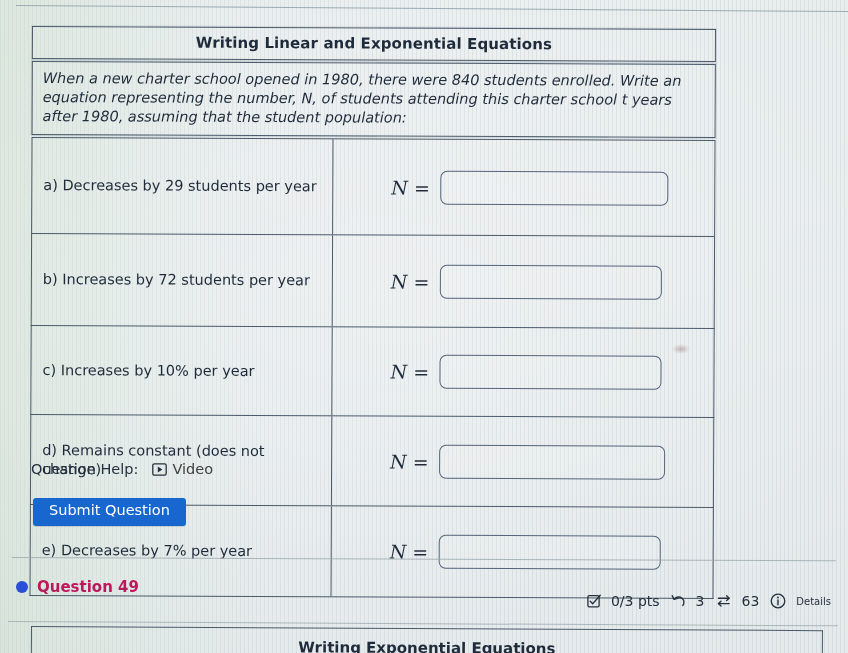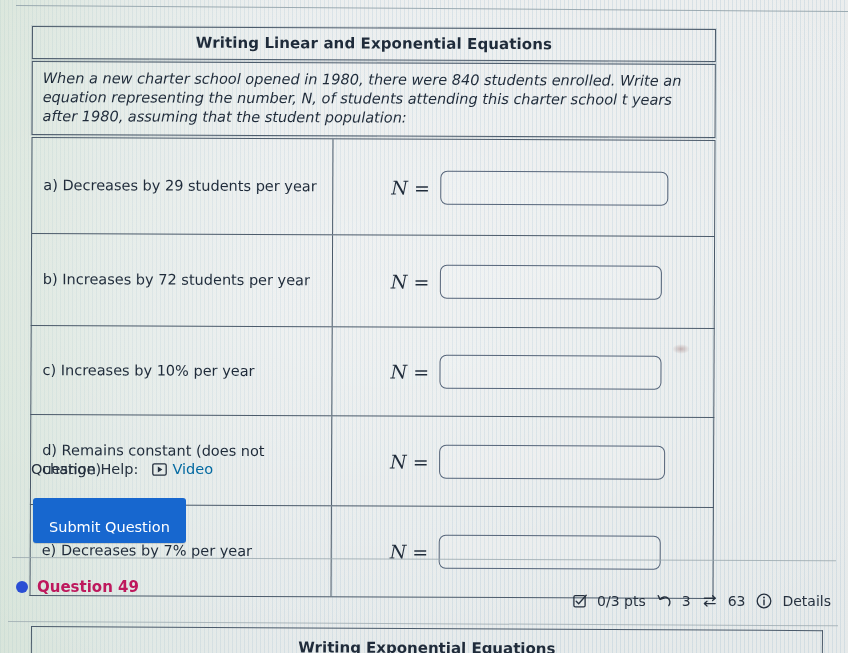--- a/index.html
+++ b/index.html
@@ -168,42 +168,42 @@
     align-items: flex-end;
     font-size: 14.5px;
     color: #26313f;
   }
   .help-label { margin-right: 14px; }
   .help-link {
     display: flex;
     align-items: center;
     margin-right: 30px;
     cursor: pointer;
-    color: #0369a1;
+    color: #404040;
   }
   .ic {
     display: inline-flex;
     align-items: center;
     justify-content: center;
     margin-right: 5px;
   }
   .ic svg { display: block; }
 
   
   .submit-btn {
     position: absolute;
     left: 33px;
     top: 498px;
     background: #1767cf;
     color: #ffffff;
     border: none;
     border-radius: 3px;
     font-family: "DejaVu Sans", "Liberation Sans", sans-serif;
     font-size: 14.5px;
-    padding: 21px 16px 8px;
+    padding: 4px 16px 8px;
     cursor: pointer;
     box-shadow: 0 1px 0 rgba(0,0,0,0.12);
   }
 
   
   .sep-1 {
     position: absolute;
     left: 12px;
     top: 557px;
     width: 824px;
@@ -250,21 +250,21 @@
     color: #26313f;
     padding-left: 8px;
   }
   .q-right .chip {
     display: flex;
     align-items: center;
     margin-left: 11px;
   }
   .q-right .chip:first-child { margin-left: 0; }
   .q-right .chip span.txt { margin-left: 5px; }
-  .q-right .details { font-size: 14px; }
+  .q-right .details { font-size: 10px; }
 
   .sep-2 {
     position: absolute;
     left: 8px;
     top: 621px;
     width: 830px;
     height: 1px;
     background: #9aa7ae;
     transform: rotate(0.3deg);
     transform-origin: left center;

